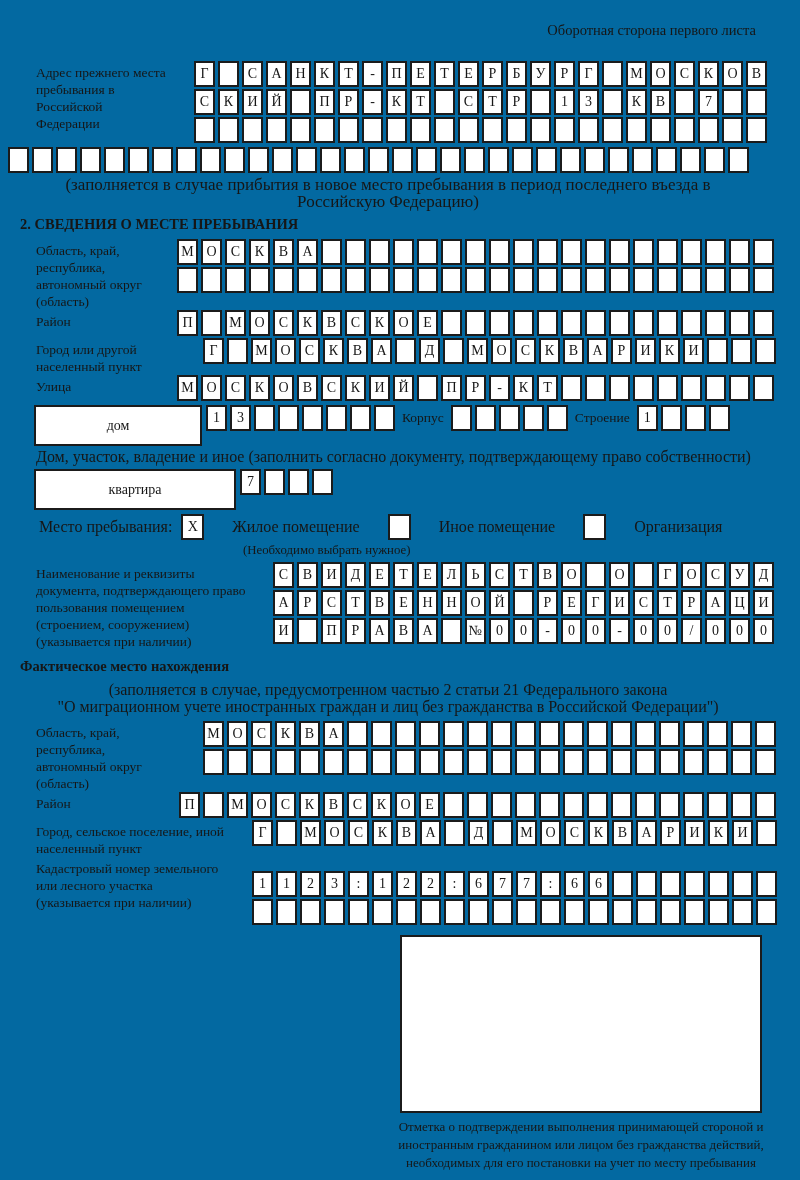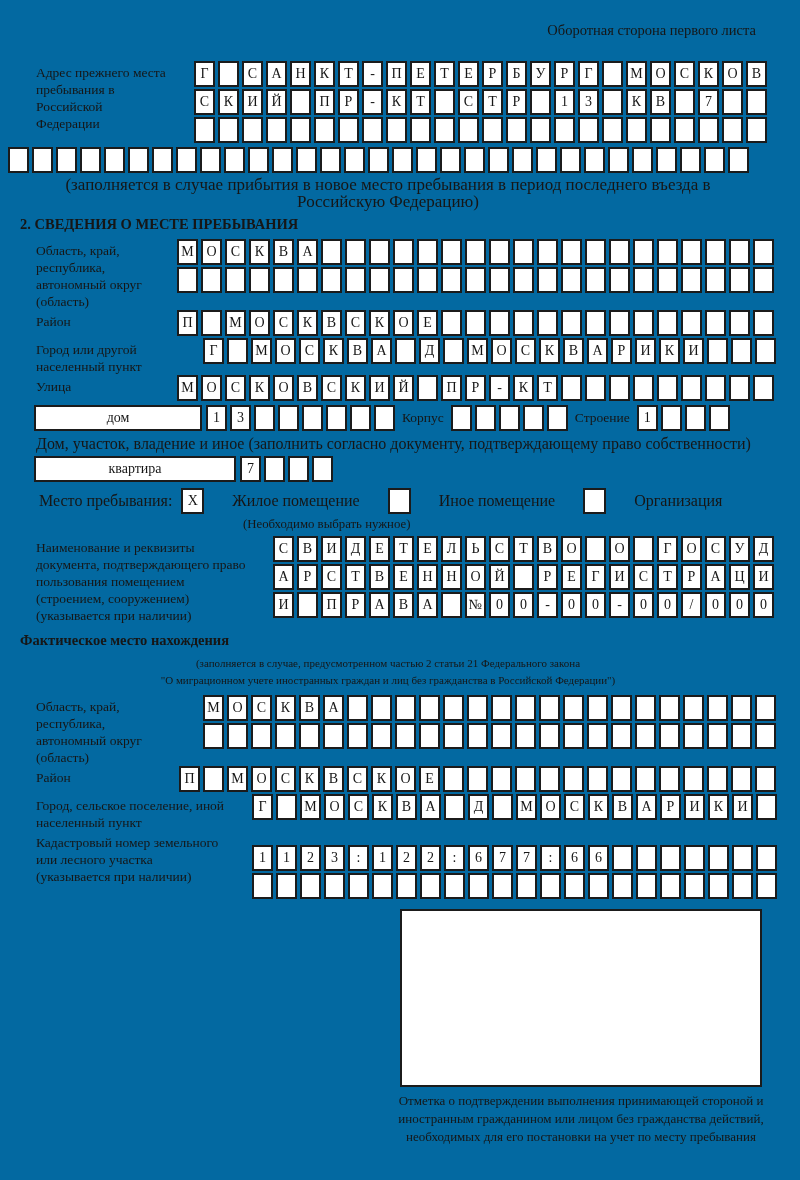--- a/index.html
+++ b/index.html
@@ -28,37 +28,37 @@
     display:flex;align-items:center;justify-content:center;
     font-size:14px;line-height:1;background:#fff;
   }
   .overflow-row{margin-left:-12px;margin-top:2px}
 
   .center-note{text-align:center;font-size:17px;line-height:17px;margin-top:3px}
   .sec-title{font-size:14.5px;font-weight:bold;margin:6px 0 6px}
 
   .houserow{display:flex;align-items:flex-start;margin-top:2px}
   .boxlabel{
-    border:2px solid #1b1b1b;height:26px;display:flex;align-items:center;justify-content:center;
+    border:2px solid #1b1b1b;height:41px;display:flex;align-items:center;justify-content:center;
     font-size:14px;margin-right:4px;background:#fff;
   }
   .bl168{flex:0 0 168px;width:168px;margin-left:14px}
   .bl202{flex:0 0 202px;width:202px;margin-left:14px}
   .inline-label{font-size:13.5px;line-height:26px;padding:0 7px 0 4px}
 
   .caption{font-size:16px;line-height:17px;padding-left:16px;margin:2px 0 4px}
 
   .stayrow{display:flex;align-items:center;margin:4px 0 0 19px}
   .staylabel{font-size:16px}
   .cb{flex:0 0 23px;width:23px;margin:0 0 0 9px}
   .opt-label{font-size:16px;padding-left:28px}
   .gap28{margin-left:28px}
   .stay-note{font-size:12.8px;margin:3px 0 4px 223px}
 
-  .law-note{text-align:center;font-size:11px;line-height:17px}.mt6{margin-top:6px}.mt8{margin-top:8px}
+  .law-note{text-align:center;font-size:16px;line-height:17px}.mt6{margin-top:6px}.mt8{margin-top:8px}
   .cells-offset{margin-top:14px}
 
   .stampbox{margin:8px 0 0 380px;width:362px;height:178px;border:2px solid #1b1b1b;background:#fff}
   .stamp-caption{margin:5px 0 0 372px;width:378px;text-align:center;font-size:13px;line-height:18px}
 </style>
 </head>
 <body>
 
 <div class="sheet">
 

